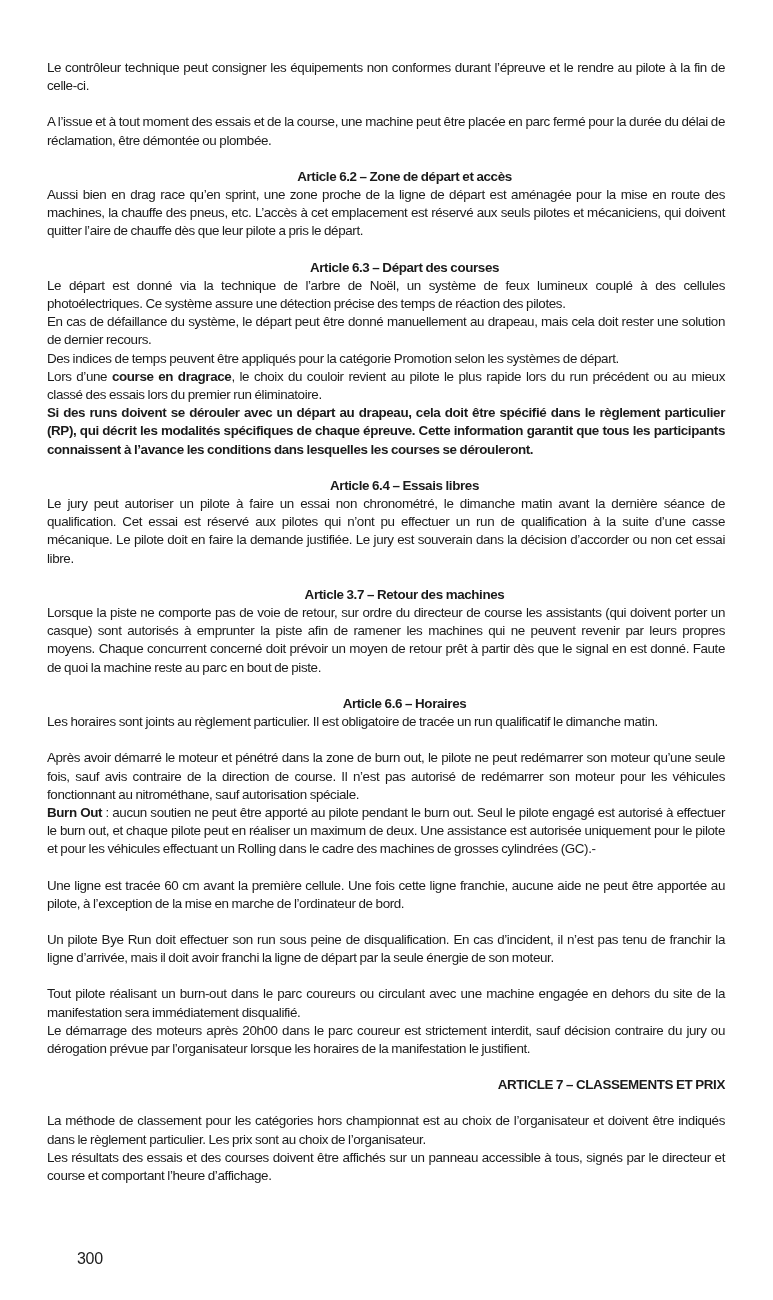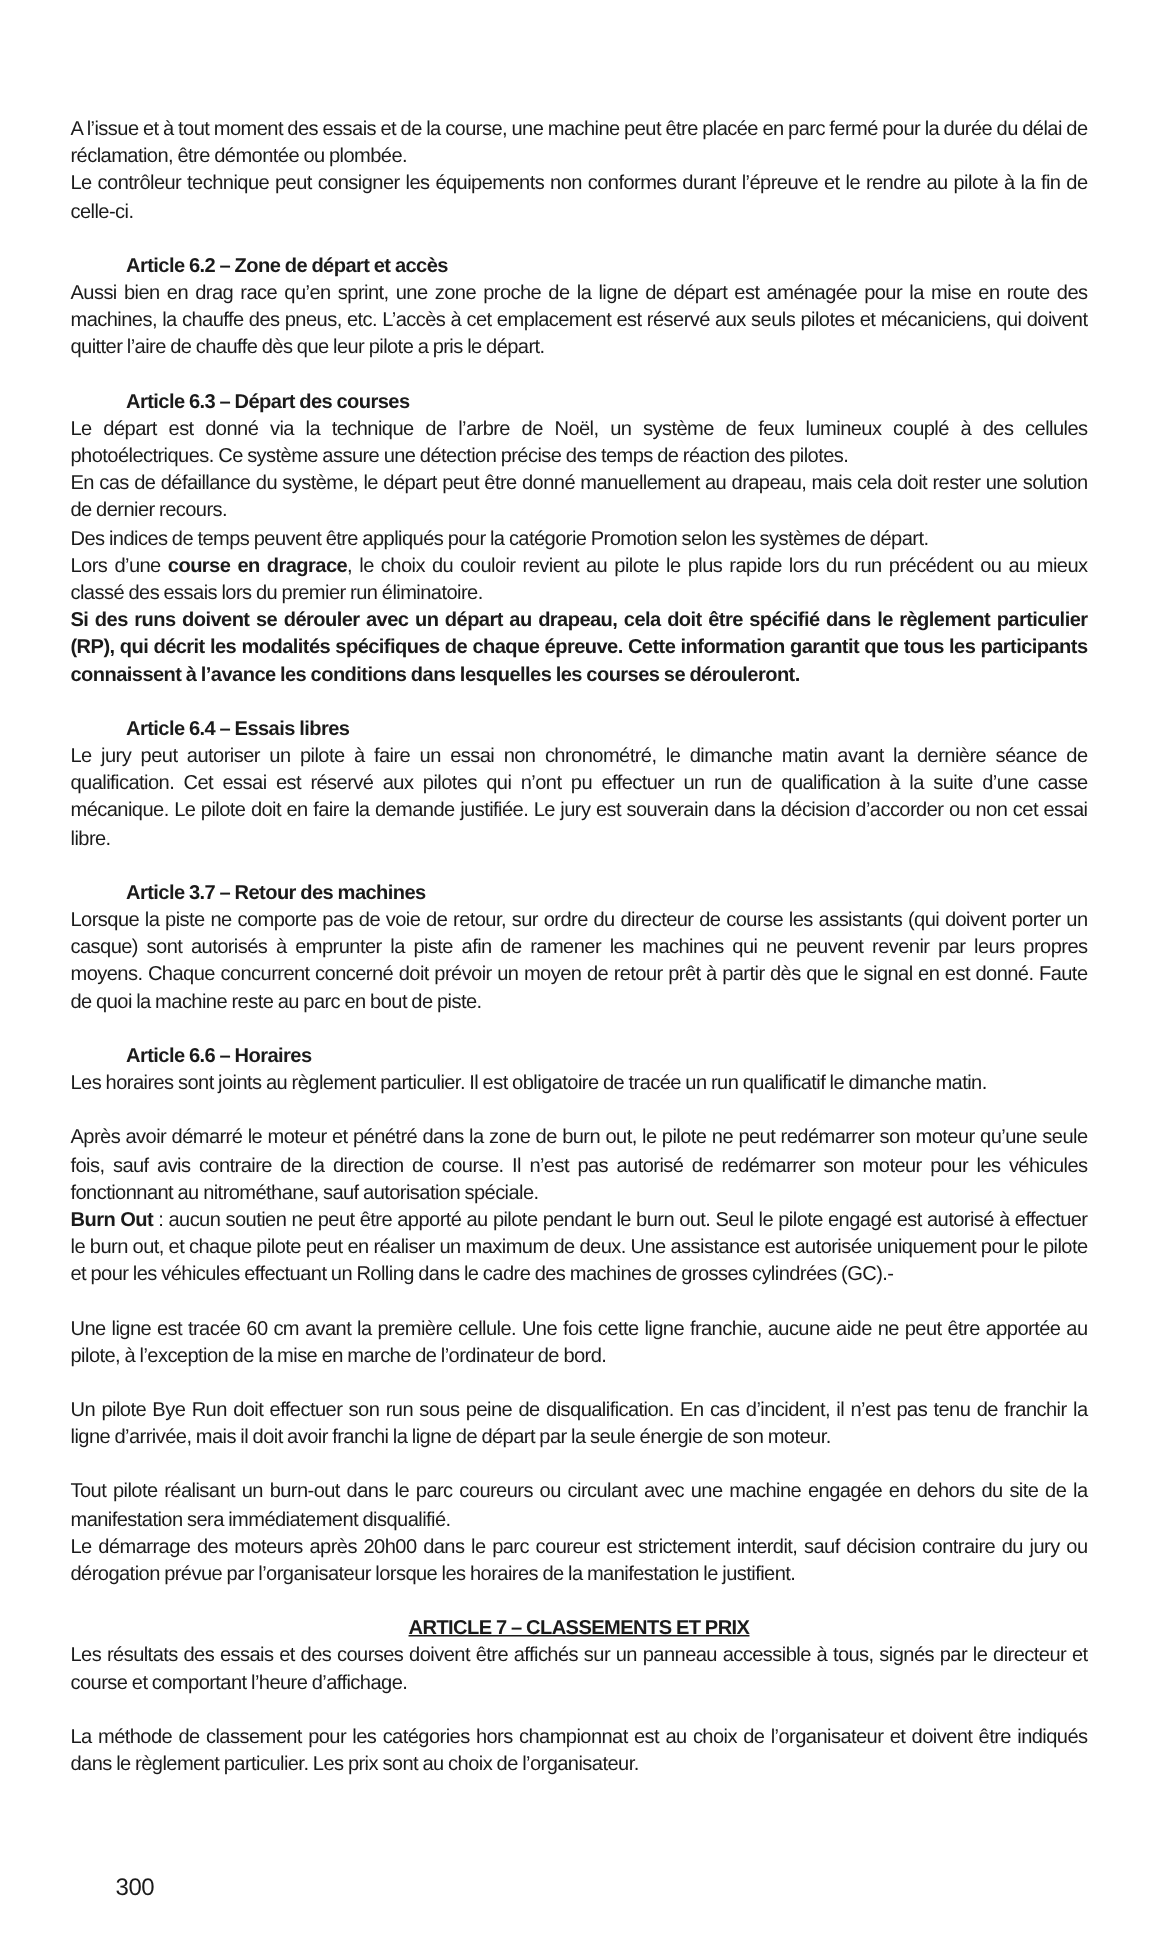--- a/index.html
+++ b/index.html
@@ -24,49 +24,48 @@
     margin: 0;
     font-size: 13.4px;
     line-height: 18.2px;
     letter-spacing: -0.38px;
     word-spacing: -0.4px;
     text-align: justify;
     font-weight: 400;
   }
   .para b { font-weight: 700; }
   .heading {
-    text-align: left;
+    text-align: center;
     text-indent: 37px;
     font-weight: 700;
   }
   .heading-left {
-    text-align: center;
+    text-align: right;
     text-indent: 0;
     font-weight: 700;
-    text-decoration: underline;
   }
   .gap-none { margin-top: 0; }
   .gap-normal { margin-top: 18px; }
   .page-number {
     position: absolute;
     left: 50px;
     top: 1250px;
     font-size: 16px;
     letter-spacing: -0.3px;
     color: #1b1b1b;
     margin-left: 27px;
   }
 </style>
 </head>
 <body>
 
 <div class="page">
   <div class="doc-body">
+      <p class="para gap-none"><span>Le contrôleur technique peut consigner les équipements non conformes durant l’épreuve et le rendre au pilote à la fin de celle-ci.</span></p>
       <p class="para gap-normal"><span>A l’issue et à tout moment des essais et de la course, une machine peut être placée en parc fermé pour la durée du délai de réclamation, être démontée ou plombée.</span></p>
-      <p class="para gap-none"><span>Le contrôleur technique peut consigner les équipements non conformes durant l’épreuve et le rendre au pilote à la fin de celle-ci.</span></p>
       <p class="para heading gap-normal"><b>Article 6.2 – Zone de départ et accès</b></p>
       <p class="para gap-none"><span>Aussi bien en drag race qu’en sprint, une zone proche de la ligne de départ est aménagée pour la mise en route des machines, la chauffe des pneus, etc. L’accès à cet emplacement est réservé aux seuls pilotes et mécaniciens, qui doivent quitter l’aire de chauffe dès que leur pilote a pris le départ.</span></p>
       <p class="para heading gap-normal"><b>Article 6.3 – Départ des courses</b></p>
       <p class="para gap-none"><span>Le départ est donné via la technique de l’arbre de Noël, un système de feux lumineux couplé à des cellules photoélectriques. Ce système assure une détection précise des temps de réaction des pilotes.</span></p>
       <p class="para gap-none"><span>En cas de défaillance du système, le départ peut être donné manuellement au drapeau, mais cela doit rester une solution de dernier recours.</span></p>
       <p class="para gap-none"><span>Des indices de temps peuvent être appliqués pour la catégorie Promotion selon les systèmes de départ.</span></p>
       <p class="para gap-none"><span>Lors d’une </span><b>course en dragrace</b><span>, le choix du couloir revient au pilote le plus rapide lors du run précédent ou au mieux classé des essais lors du premier run éliminatoire.</span></p>
       <p class="para gap-none"><b>Si des runs doivent se dérouler avec un départ au drapeau, cela doit être spécifié dans le règlement particulier (RP), qui décrit les modalités spécifiques de chaque épreuve. Cette information garantit que tous les participants connaissent à l’avance les conditions dans lesquelles les courses se dérouleront.</b></p>
       <p class="para heading gap-normal"><b>Article 6.4 – Essais libres</b></p>
       <p class="para gap-none"><span>Le jury peut autoriser un pilote à faire un essai non chronométré, le dimanche matin avant la dernière séance de qualification. Cet essai est réservé aux pilotes qui n’ont pu effectuer un run de qualification à la suite d’une casse mécanique. Le pilote doit en faire la demande justifiée. Le jury est souverain dans la décision d’accorder ou non cet essai libre.</span></p>
@@ -74,17 +73,17 @@
       <p class="para gap-none"><span>Lorsque la piste ne comporte pas de voie de retour, sur ordre du directeur de course les assistants (qui doivent porter un casque) sont autorisés à emprunter la piste afin de ramener les machines qui ne peuvent revenir par leurs propres moyens. Chaque concurrent concerné doit prévoir un moyen de retour prêt à partir dès que le signal en est donné. Faute de quoi la machine reste au parc en bout de piste.</span></p>
       <p class="para heading gap-normal"><b>Article 6.6 – Horaires</b></p>
       <p class="para gap-none"><span>Les horaires sont joints au règlement particulier. Il est obligatoire de tracée un run qualificatif le dimanche matin.</span></p>
       <p class="para gap-normal"><span>Après avoir démarré le moteur et pénétré dans la zone de burn out, le pilote ne peut redémarrer son moteur qu’une seule fois, sauf avis contraire de la direction de course. Il n’est pas autorisé de redémarrer son moteur pour les véhicules fonctionnant au nitrométhane, sauf autorisation spéciale.</span></p>
       <p class="para gap-none"><b>Burn Out</b><span> : aucun soutien ne peut être apporté au pilote pendant le burn out. Seul le pilote engagé est autorisé à effectuer le burn out, et chaque pilote peut en réaliser un maximum de deux. Une assistance est autorisée uniquement pour le pilote et pour les véhicules effectuant un Rolling dans le cadre des machines de grosses cylindrées (GC).-</span></p>
       <p class="para gap-normal"><span>Une ligne est tracée 60 cm avant la première cellule. Une fois cette ligne franchie, aucune aide ne peut être apportée au pilote, à l’exception de la mise en marche de l’ordinateur de bord.</span></p>
       <p class="para gap-normal"><span>Un pilote Bye Run doit effectuer son run sous peine de disqualification. En cas d’incident, il n’est pas tenu de franchir la ligne d’arrivée, mais il doit avoir franchi la ligne de départ par la seule énergie de son moteur.</span></p>
       <p class="para gap-normal"><span>Tout pilote réalisant un burn-out dans le parc coureurs ou circulant avec une machine engagée en dehors du site de la manifestation sera immédiatement disqualifié.</span></p>
       <p class="para gap-none"><span>Le démarrage des moteurs après 20h00 dans le parc coureur est strictement interdit, sauf décision contraire du jury ou dérogation prévue par l’organisateur lorsque les horaires de la manifestation le justifient.</span></p>
       <p class="para heading-left gap-normal"><b>ARTICLE 7 – CLASSEMENTS ET PRIX</b></p>
+      <p class="para gap-normal"><span>La méthode de classement pour les catégories hors championnat est au choix de l’organisateur et doivent être indiqués dans le règlement particulier. Les prix sont au choix de l’organisateur.</span></p>
       <p class="para gap-none"><span>Les résultats des essais et des courses doivent être affichés sur un panneau accessible à tous, signés par le directeur et course et comportant l’heure d’affichage.</span></p>
-      <p class="para gap-normal"><span>La méthode de classement pour les catégories hors championnat est au choix de l’organisateur et doivent être indiqués dans le règlement particulier. Les prix sont au choix de l’organisateur.</span></p>
     </div>
   <div class="page-number">300</div>
 </div>
 
 </body></html>

